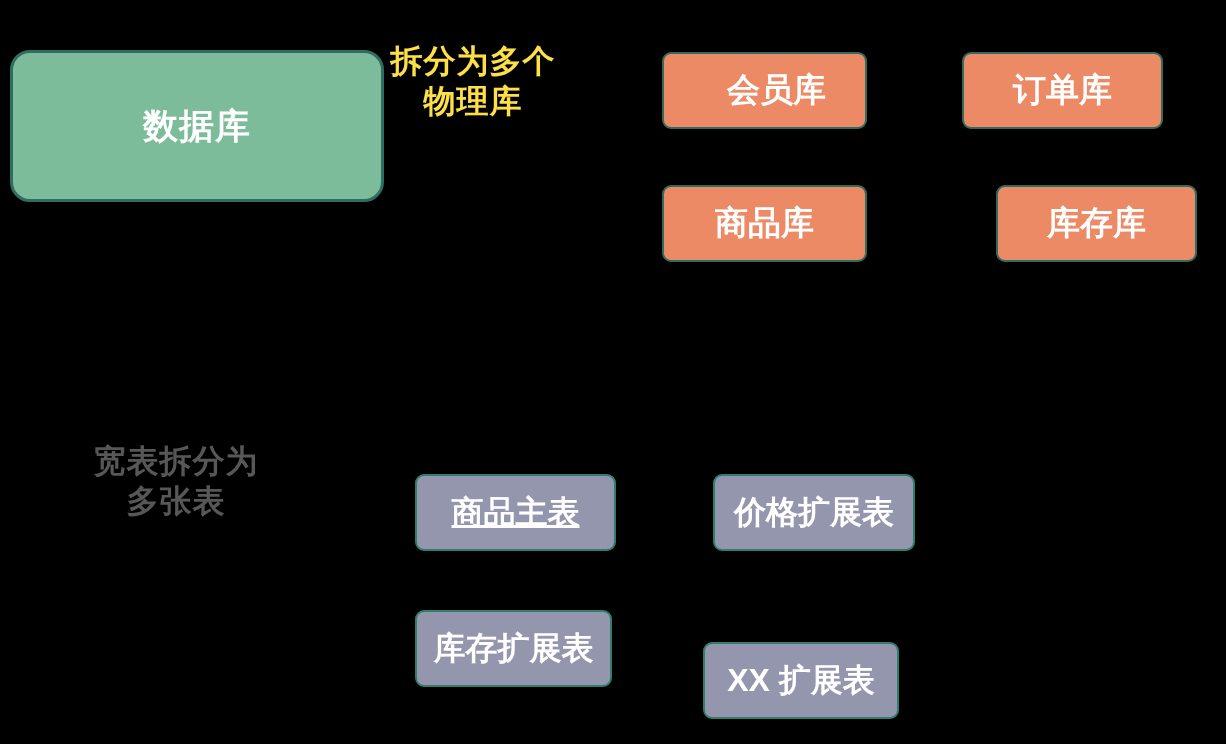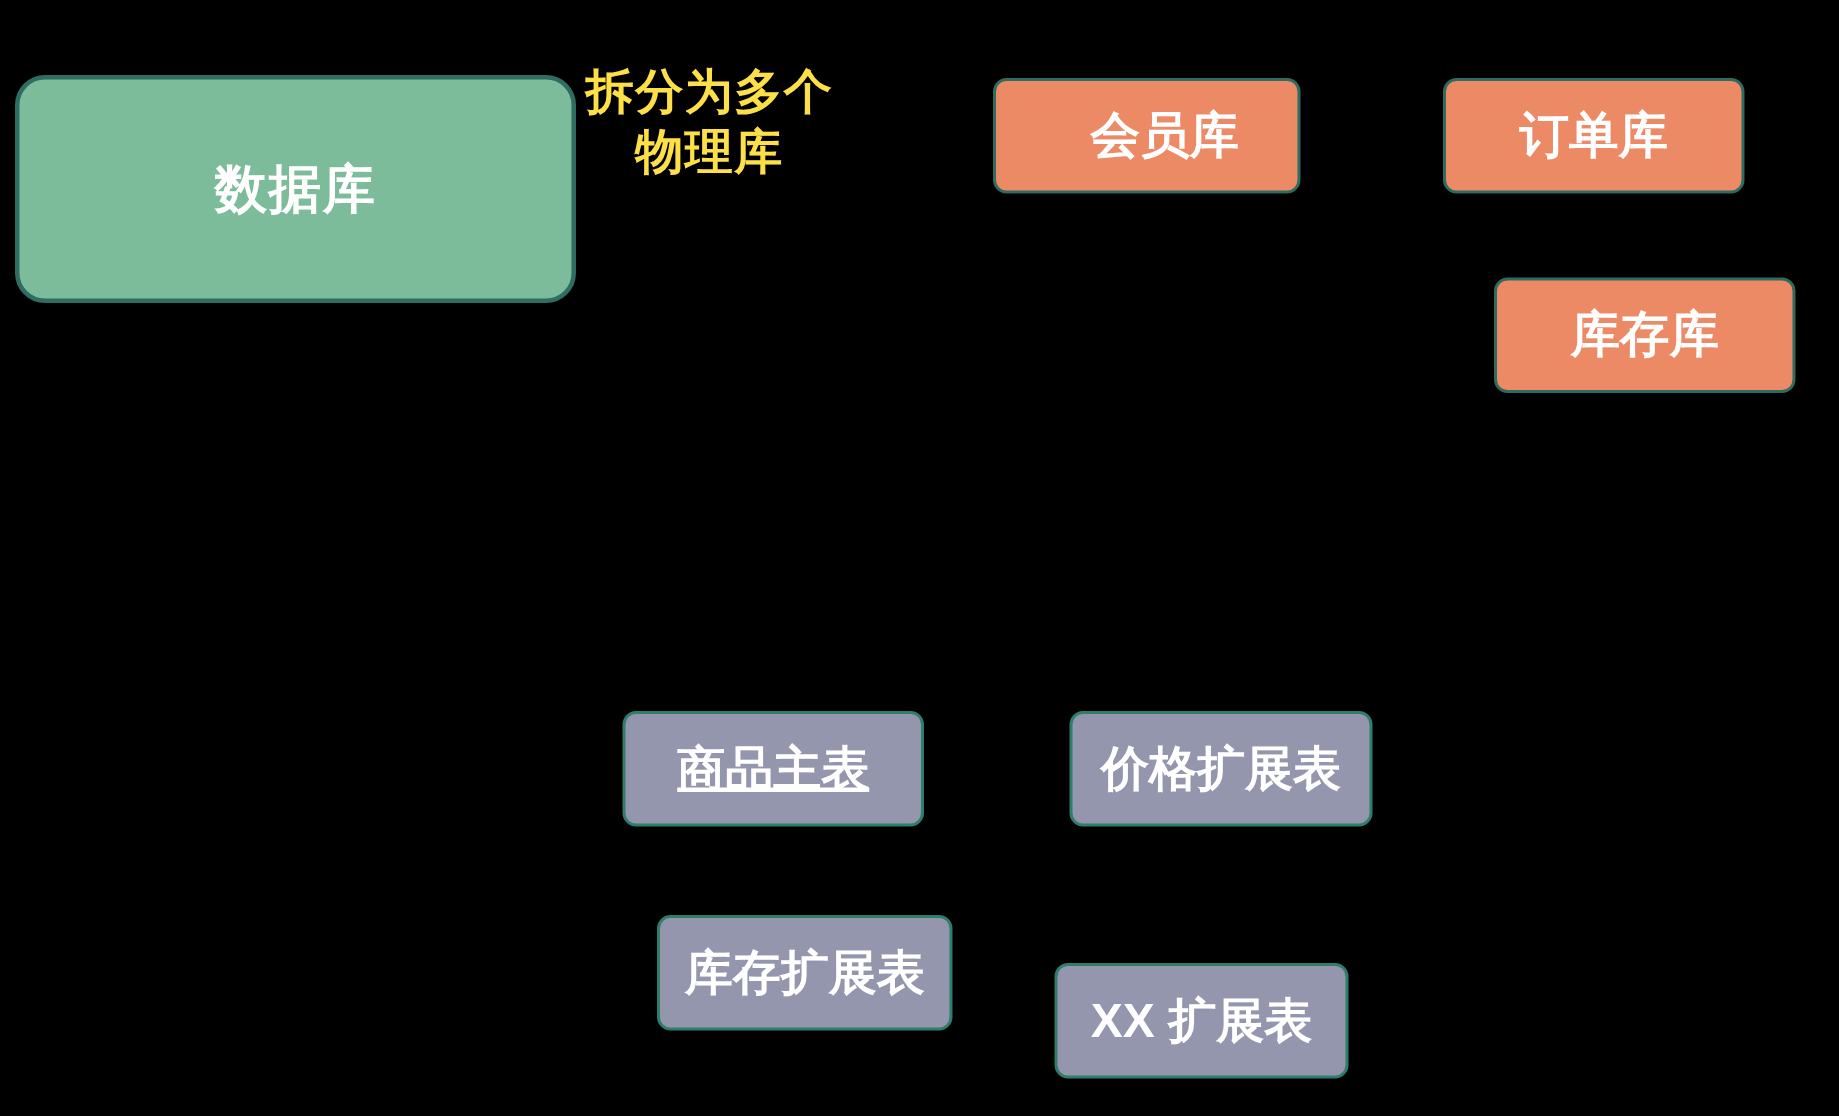--- a/index.html
+++ b/index.html
@@ -33,21 +33,21 @@
   
   .phys { border-width: 2px; border-radius: 9px; font-size: 33px; height: 77px; }
   .phys-0 { left: 662px; top: 52px;  width: 205px; padding-left: 24px; }
   .phys-1 { left: 962px; top: 52px;  width: 201px; }
   .phys-2 { left: 662px; top: 185px; width: 205px; }
   .phys-3 { left: 996px; top: 185px; width: 201px; }
   
   .tbl { border-width: 2px; border-radius: 9px; font-size: 32px; height: 77px; }
   .tbl-0 { left: 415px; top: 474px; width: 201px; }
   .tbl-1 { left: 713px; top: 474px; width: 202px; }
-  .tbl-2 { left: 438px; top: 610px; width: 197px; justify-content: center; }
+  .tbl-2 { left: 415px; top: 610px; width: 197px; justify-content: center; }
   .tbl-3 { left: 703px; top: 610px; width: 196px; margin-top: 32px; }
   
   .annotation {
     position: absolute;
     width: 220px;
     text-align: center;
     font-size: 32px;
     font-weight: 700;
     line-height: 40px;
     letter-spacing: 1px;
@@ -78,24 +78,31 @@
     <span>拆分为多个</span>
     <span>物理库</span>
   </div>
 
   <div class="box phys phys-0" style="background-color: rgb(236, 138, 102); border-color: rgb(46, 107, 96);">
     <span>会员库</span>
   </div>
   <div class="box phys phys-1" style="background-color: rgb(236, 138, 102); border-color: rgb(46, 107, 96);">
     <span>订单库</span>
   </div>
+  <div class="box phys phys-2" style="background-color: rgb(236, 138, 102); border-color: rgb(46, 107, 96);">
+    <span>商品库</span>
+  </div>
   <div class="box phys phys-3" style="background-color: rgb(236, 138, 102); border-color: rgb(46, 107, 96);">
     <span>库存库</span>
   </div>
 
+  <div class="annotation ann-tbl" style="color: rgb(87, 87, 87);">
+    <span>宽表拆分为</span>
+    <span>多张表</span>
+  </div>
 
   <div class="box tbl tbl-0" style="background-color: rgb(148, 150, 174); border-color: rgb(47, 126, 107); text-decoration: underline;">
     <span>商品主表</span>
   </div>
   <div class="box tbl tbl-1" style="background-color: rgb(148, 150, 174); border-color: rgb(47, 126, 107); font-family: Liberation Mono, monospace;">
     <span>价格扩展表</span>
   </div>
   <div class="box tbl tbl-2" style="background-color: rgb(148, 150, 174); border-color: rgb(47, 126, 107);">
     <span>库存扩展表</span>
   </div>

